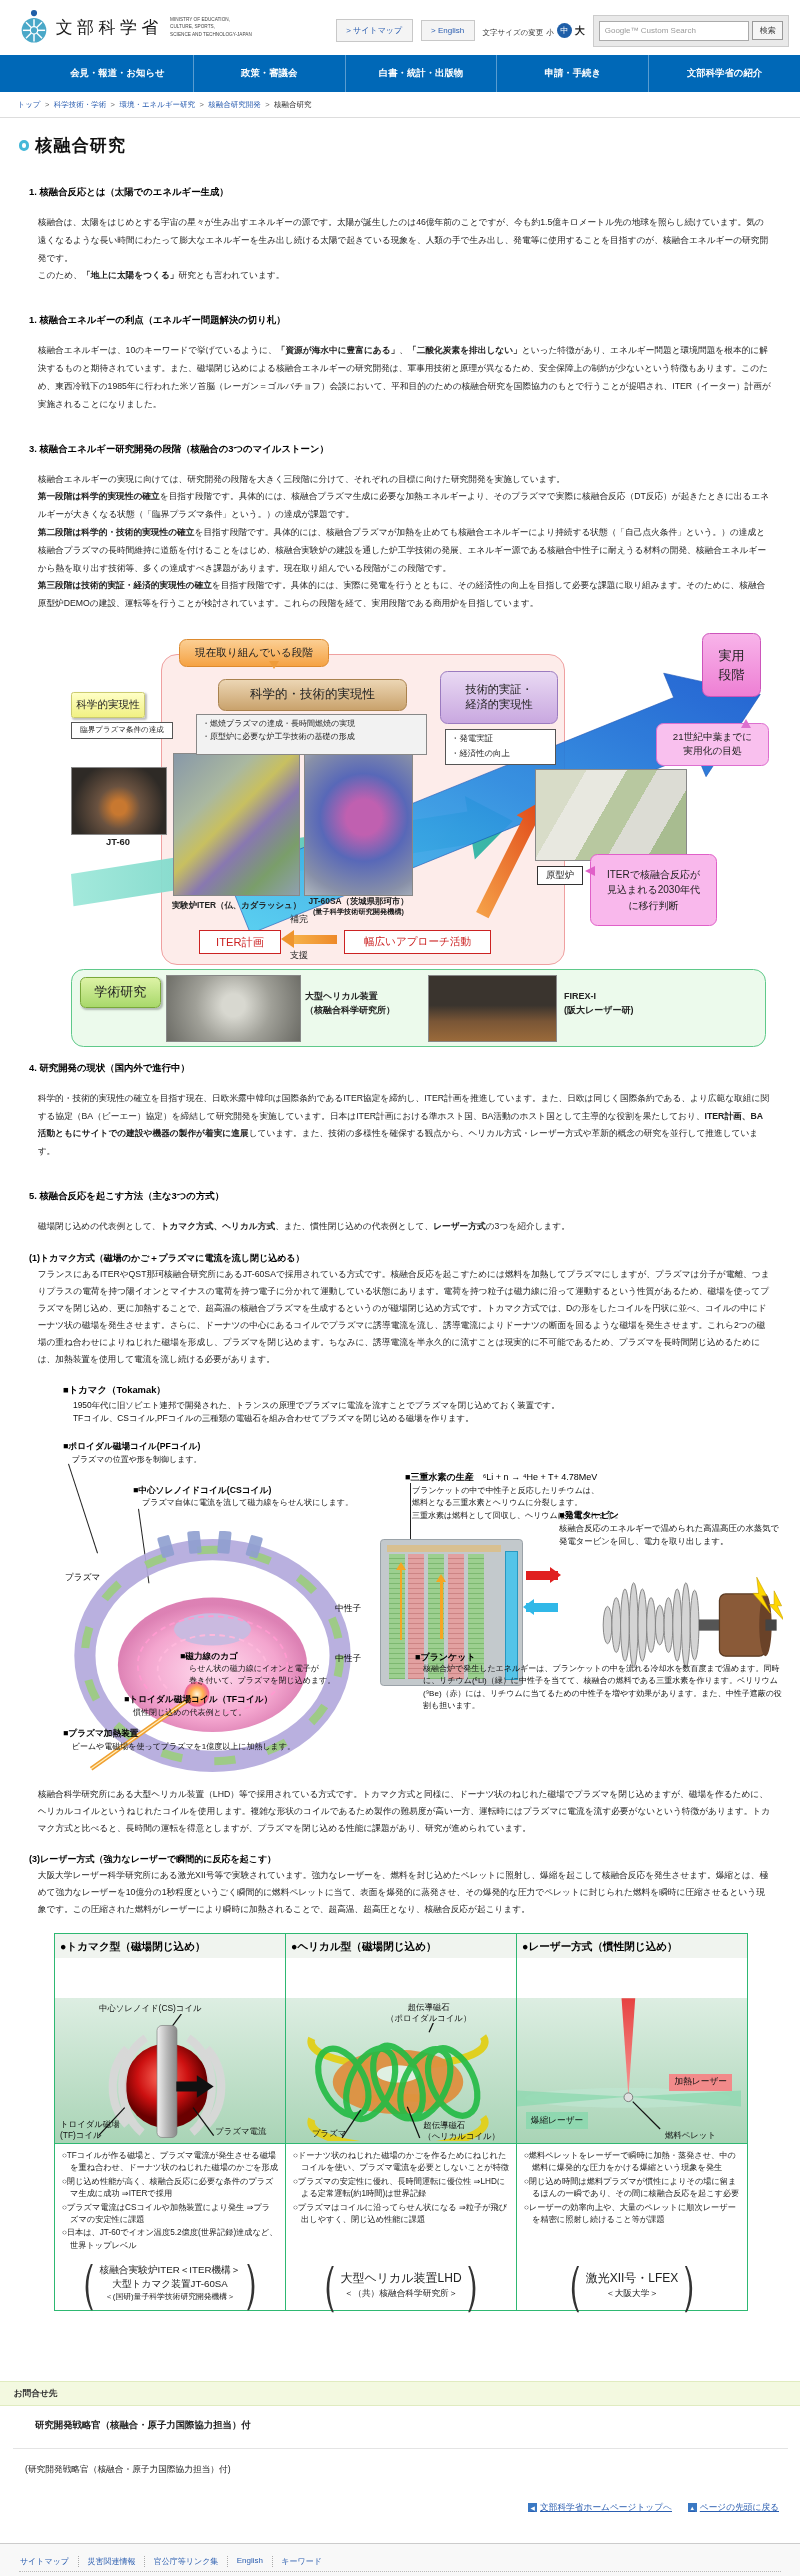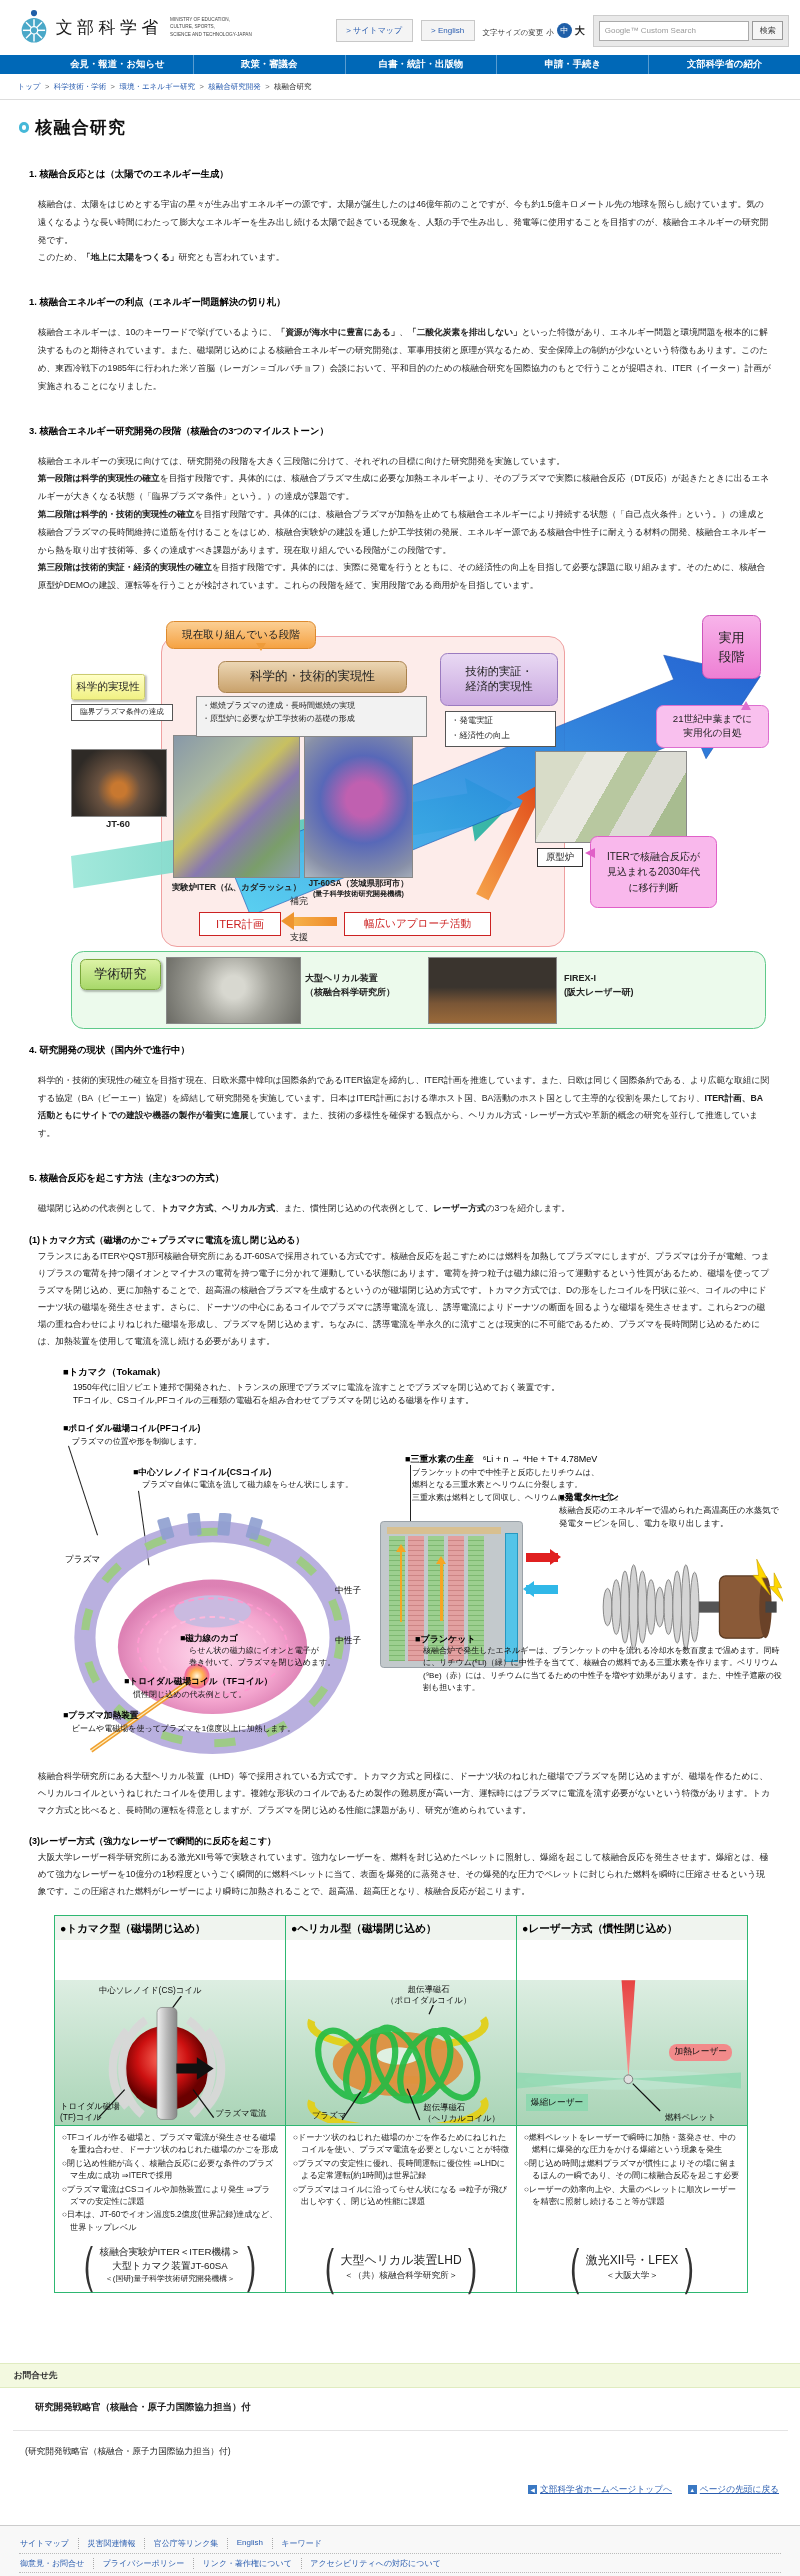--- a/index.html
+++ b/index.html
@@ -14,21 +14,21 @@
   .hdr-right{position:absolute;right:11.2px;top:15px;display:flex;align-items:center;gap:8px;}
   .hdr-btn{border:0.6px solid #c8c8c8;background:#f4f4f4;color:#2a5db0;font-size:8px;padding:5px 9.4px;cursor:pointer;}
   .fs-group{display:flex;align-items:flex-end;gap:3px;font-size:7.5px;color:#333;}
   .fs-small{font-size:7.5px;color:#333;}
   .fs-mid{width:15px;height:15px;border-radius:50%;background:#1f5fa8;color:#fff;display:flex;align-items:center;justify-content:center;font-size:8px;}
   .fs-large{font-size:10px;font-weight:bold;color:#222;}
   .search-wrap{background:#e9e9e9;border:0.6px solid #ccc;padding:5px 5px;display:flex;gap:3.7px;align-items:center;}
   .search-box{width:138px;height:17.5px;background:#fff;border:0.6px solid #aaa;display:flex;align-items:center;padding:0 5px;color:#9a9a9a;font-size:8px;overflow:hidden;}
   .search-btn{height:18.7px;padding:0 6.2px;background:#f5f5f5;border:0.6px solid #999;font-size:8px;color:#333;}
   
-  .nav{background:#0068b7;display:flex;height:19px;padding-left:42px;}
+  .nav{background:#0068b7;display:flex;height:37px;padding-left:42px;}
   .nav-item{flex:1;color:#fff;font-size:9.4px;font-weight:bold;display:flex;align-items:center;justify-content:center;border-left:0.6px solid rgba(255,255,255,.35);cursor:pointer;}
   .nav-item:first-child{border-left:none;}
   
   .crumbs{padding:8px 17.5px 6.9px;font-size:7.5px;color:#333;border-bottom:0.6px solid #ddd;}
   .crumb-link{color:#2a5db0;}
   .crumb-sep{margin:0 4.4px;color:#666;}
   .page-title{display:flex;align-items:center;gap:6.2px;margin:16px 0 2.5px 18.7px;}
   .title-dot{width:4.4px;height:4.4px;border:3.7px solid #45b8d8;border-radius:50%;background:#fff;}
   .page-title h1{font-size:17px;margin:0;color:#111;letter-spacing:1.2px;}
   
@@ -196,21 +196,21 @@
           </linearGradient>
       </defs>
       <polygon points="0,404 636,304 632,279 709,319 648,381 644,356 4,456" fill="url(#tealg)" opacity="0.95"></polygon>
       <polygon points="252,411 967,121 951,82 1106,116 1019,248 1003,210 288,500" fill="url(#blueg)" opacity="0.93" stroke="#0f4ab0" stroke-width="1"></polygon>
       <polygon points="650,465 725,315 715,310 750,290 755,330 745,325 670,475" fill="url(#orng)"></polygon>
     </svg>
 
     <div class="abs" style="left:90px;top:32px;width:402px;height:309px;background:rgba(253,233,231,.88);border:1.2px solid #efa0a0;border-radius:16px;z-index:1;"></div>
     <div class="abs" style="left:0;top:347px;width:693px;height:76px;background:#ecfaec;border:1.9px solid #5fc98a;border-radius:12.5px;z-index:1;"></div>
 
-    <div class="bbl cflex" id="f1-orange" style="left:95px;top:17.5px;width:148px;height:26px;z-index:4;">現在取り組んでいる段階</div>
+    <div class="bbl cflex" id="f1-orange" style="left:108px;top:17.5px;width:148px;height:26px;z-index:4;">現在取り組んでいる段階</div>
     <div class="bbl cflex" id="f1-tan" style="left:147px;top:57px;width:187px;height:30px;z-index:4;">科学的・技術的実現性</div>
     <div class="bbl cflex" id="f1-sci" style="left:0;top:70px;width:72px;height:24px;border-radius:2.5px;z-index:4;">科学的実現性</div>
     <div class="bx-white cflex" style="left:0;top:100px;width:100px;height:15px;font-size:7.5px;z-index:4;">臨界プラズマ条件の達成</div>
     <div class="abs prel" style="left:125px;top:92px;width:219px;height:35px;background:#f2f2f2;border:0.6px solid #888;font-size:8px;line-height:1.7;padding:1.9px 5px;z-index:4;">・燃焼プラズマの達成・長時間燃焼の実現
 ・原型炉に必要な炉工学技術の基礎の形成</div>
     <div class="bbl cflex prel" id="f1-purple" style="left:369px;top:49px;width:116px;height:51px;z-index:4;">技術的実証・
 経済的実現性</div>
     <div class="bx-white prel" style="left:374px;top:107px;width:99px;height:32px;font-size:8.4px;line-height:1.8;padding:1.2px 5px;z-index:4;">・発電実証
 ・経済性の向上</div>
     <div class="bbl cflex prel" id="f1-practical" style="left:631px;top:11.2px;width:57px;height:62px;z-index:4;">実用
@@ -471,21 +471,21 @@
                 <stop offset="1" stop-color="#ff9090"></stop>
               </linearGradient>
             </defs>
           <ellipse cx="178" cy="160" rx="165" ry="16" fill="#bfe8d4" opacity="0.6"></ellipse>
           <polygon points="0,148 178,158 0,174" fill="#8fd8b0" opacity="0.8"></polygon>
           <polygon points="360,148 178,158 360,174" fill="#8fd8b0" opacity="0.8"></polygon>
           <polygon points="168,0 190,0 179,158" fill="url(#beamg)" opacity="0.9"></polygon>
           <circle cx="179" cy="159" r="7" fill="#e0e0e0" stroke="#777" stroke-width="1.5"></circle>
           <line x1="230" y1="210" x2="186" y2="166" stroke="#111" stroke-width="2"></line>
         </svg>
-        <div class="lzr-lbl" style="right:15px;top:64px;background:#f28a8a;border-radius:8px;">加熱レーザー</div>
+        <div class="lzr-lbl" style="right:15px;top:76px;background:#f28a8a;">加熱レーザー</div>
         <div class="lzr-lbl" style="left:8.7px;bottom:13.7px;background:#8fd8b0;">爆縮レーザー</div>
         <div class="f3-lbl" style="right:31px;bottom:2.5px;">燃料ペレット</div>
       </div>
       <div class="f3-bullets">
         <div class="fb">○燃料ペレットをレーザーで瞬時に加熱・蒸発させ、中の燃料に爆発的な圧力をかける爆縮という現象を発生</div>
         <div class="fb">○閉じ込め時間は燃料プラズマが慣性によりその場に留まるほんの一瞬であり、その間に核融合反応を起こす必要</div>
         <div class="fb">○レーザーの効率向上や、大量のペレットに順次レーザーを精密に照射し続けること等が課題</div>
       </div>
       <div class="f3-fac">
         <span class="fac-br">（</span>

